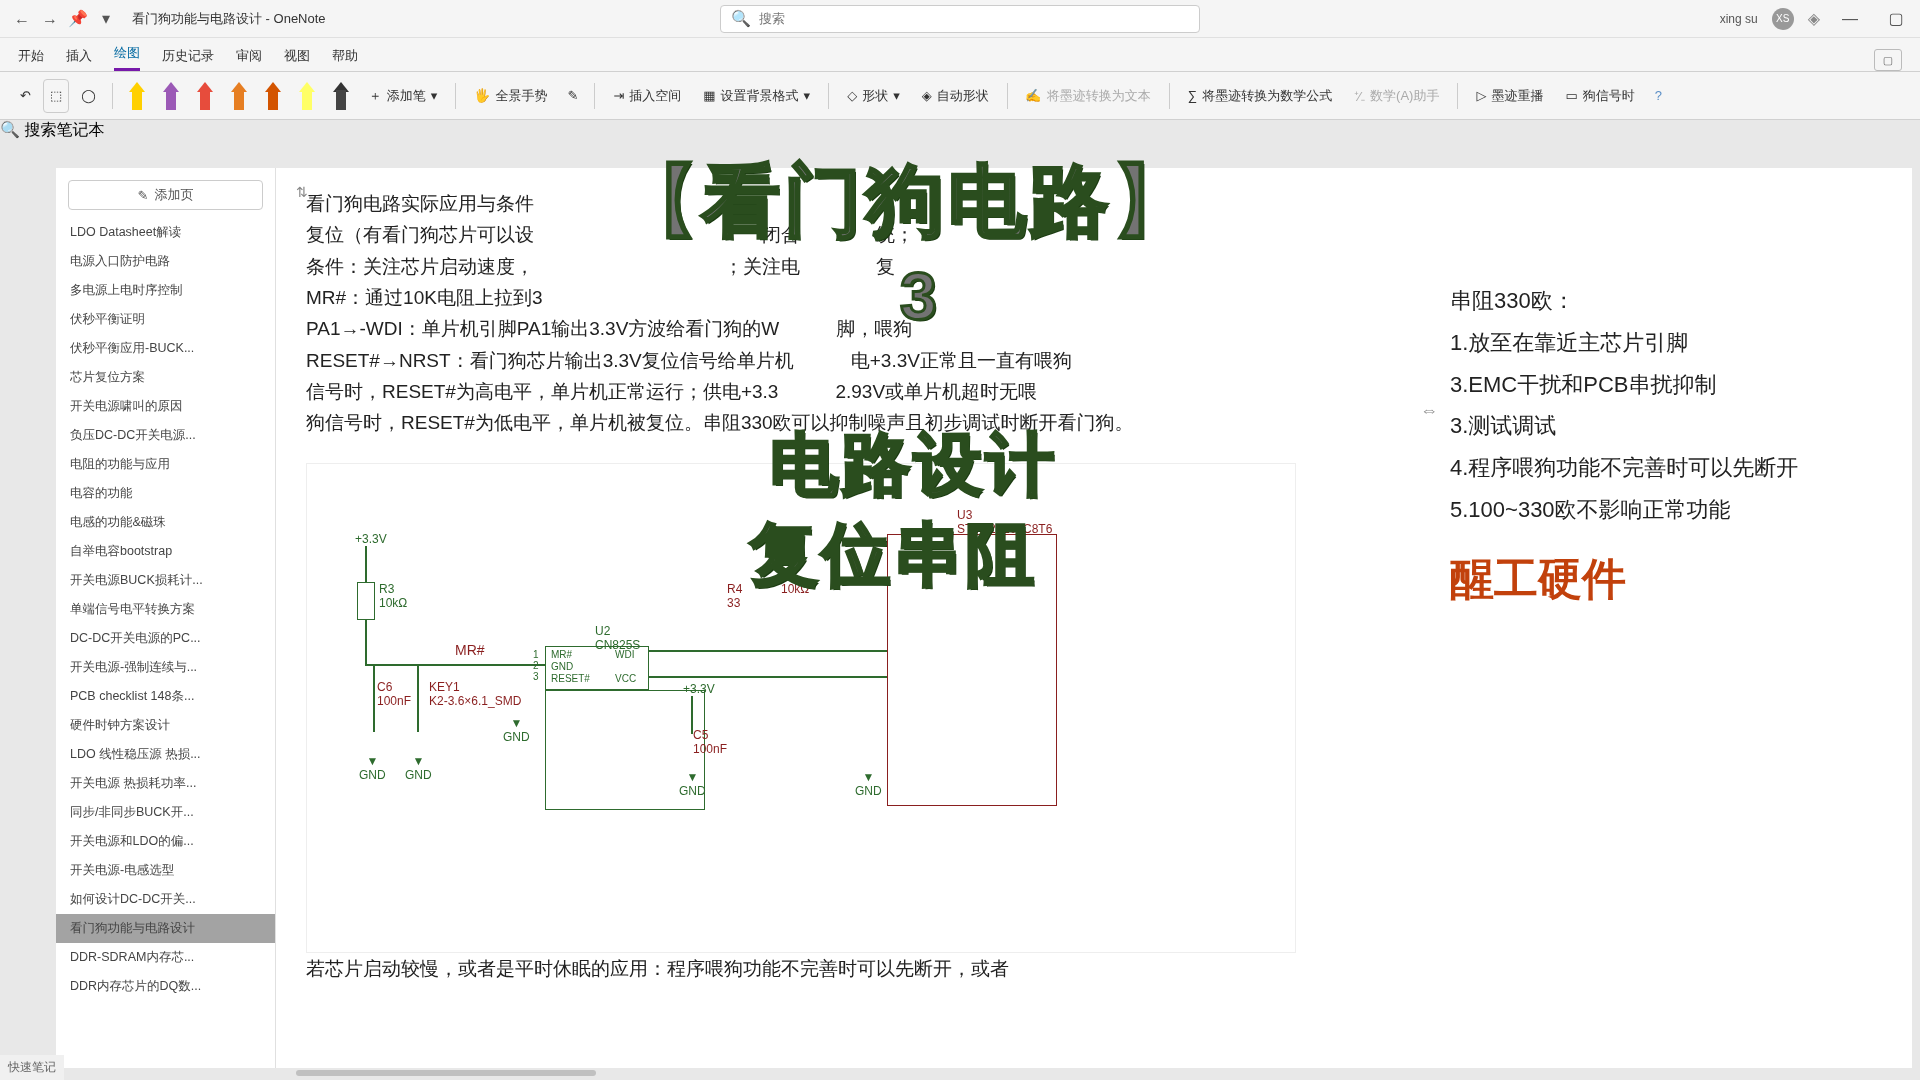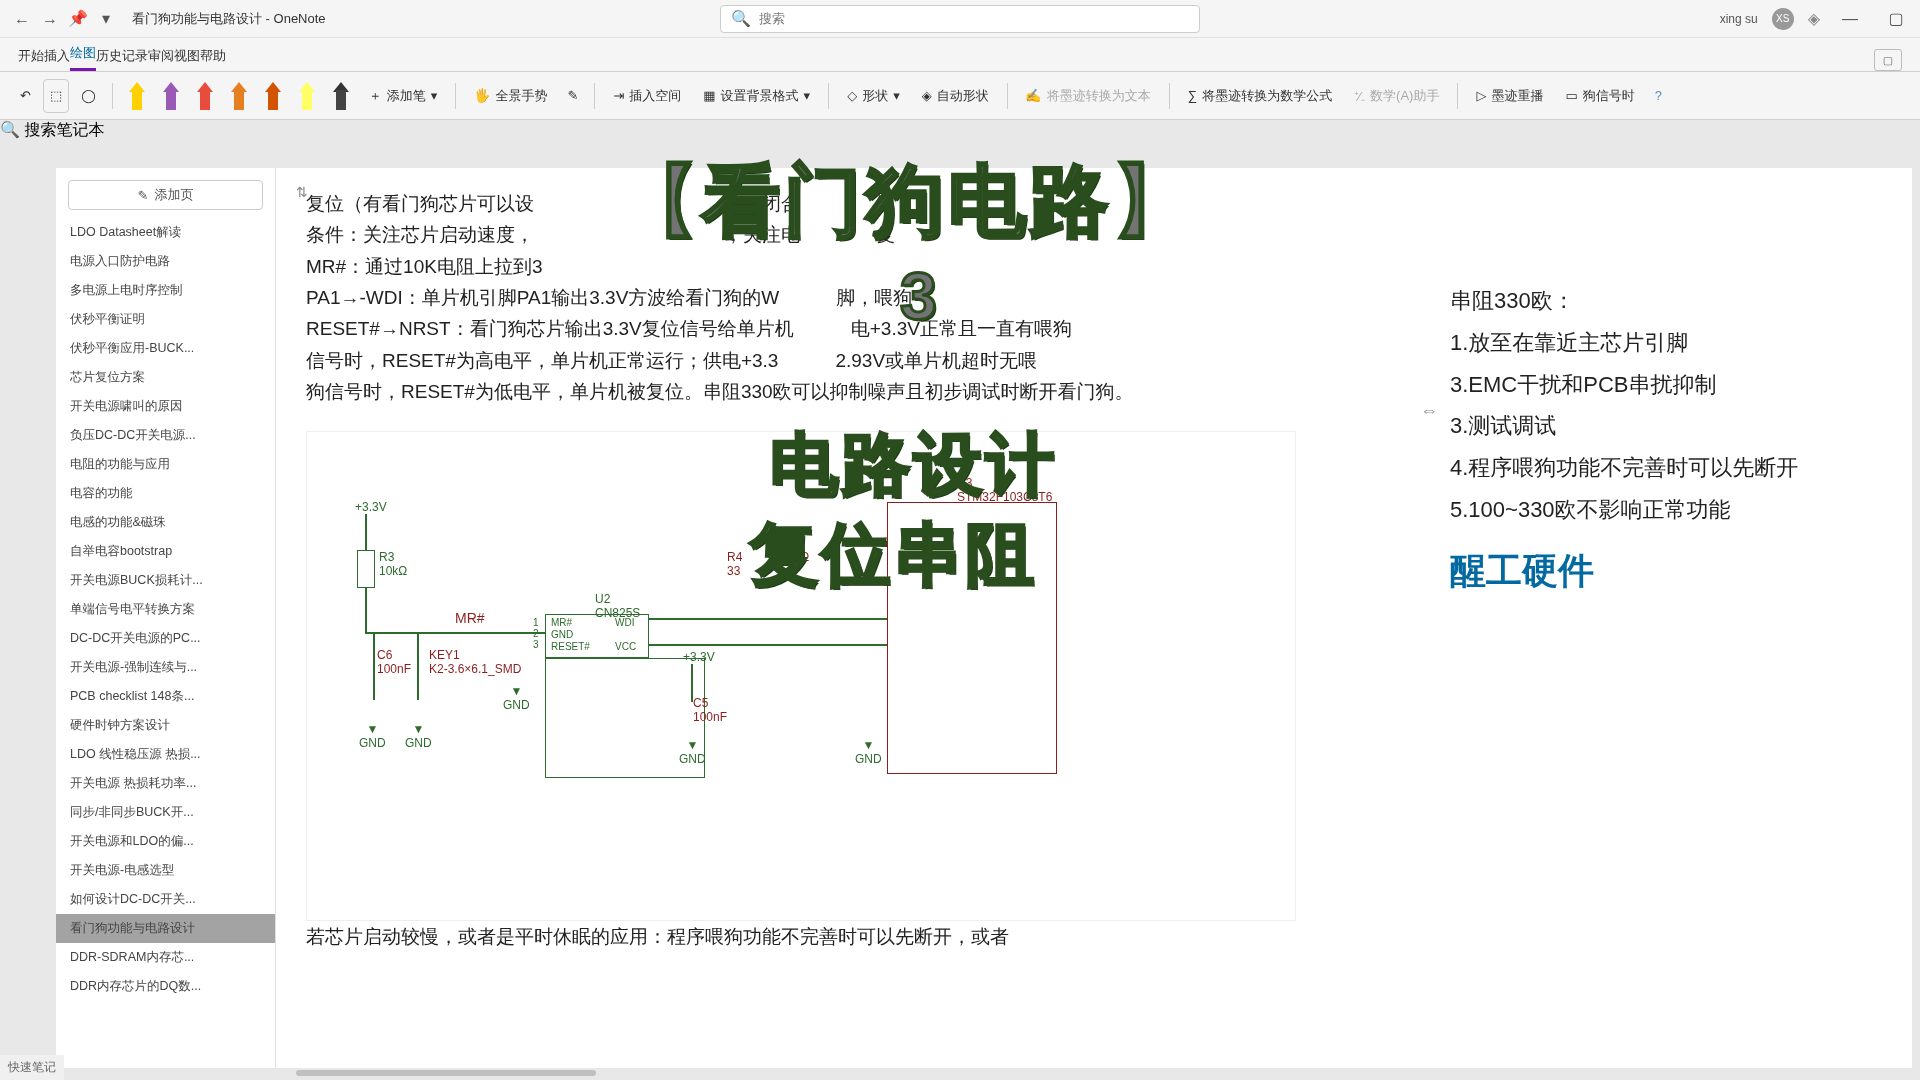--- a/index.html
+++ b/index.html
@@ -10,21 +10,21 @@
 .titlebar .nav-btn { width: 28px; height: 28px; display: flex; align-items: center; justify-content: center; color: #555; cursor: pointer; }
 .titlebar .title { margin-left: 12px; font-size: 13px; color: #333; }
 .titlebar .search-box { margin-left: auto; margin-right: auto; width: 480px; height: 28px; background: #fff; border: 1px solid #ccc; border-radius: 4px; display: flex; align-items: center; padding: 0 10px; position: absolute; left: 50%; transform: translateX(-50%); }
 .titlebar .search-box .sicon { color: #888; margin-right: 8px; }
 .titlebar .search-box input { border: none; outline: none; font-size: 13px; flex: 1; }
 .titlebar .right { margin-left: auto; display: flex; align-items: center; gap: 14px; }
 .titlebar .avatar { width: 22px; height: 22px; border-radius: 50%; background: #999; color: #fff; display: flex; align-items: center; justify-content: center; font-size: 10px; }
 .titlebar .win-btn { width: 32px; height: 28px; display: flex; align-items: center; justify-content: center; color: #555; }
 
 
-.ribbon-tabs { height: 34px; background: #f5f5f5; display: flex; align-items: flex-end; padding: 0 18px; border-bottom: 1px solid #d0d0d0; }
+.ribbon-tabs { height: 34px; background: #f5f5f5; display: flex; align-items: flex-end; padding: 0 18px; gap: 22px; border-bottom: 1px solid #d0d0d0; }
 .ribbon-tabs .tab { font-size: 13px; color: #333; padding-bottom: 6px; cursor: pointer; }
 .ribbon-tabs .tab.active { color: #0369a1; border-bottom: 3px solid #7719aa; font-weight: 500; }
 .ribbon-tabs .rbtn { margin-left: auto; width: 28px; height: 22px; border: 1px solid #bbb; border-radius: 3px; display:flex; align-items:center; justify-content:center; font-size:11px; color:#666; }
 
 
 .toolbar { height: 48px; background: #f5f5f5; display: flex; align-items: center; padding: 0 14px; gap: 6px; border-bottom: 1px solid #d0d0d0; }
 .toolbar .btn { height: 34px; display: flex; align-items: center; gap: 5px; padding: 0 8px; font-size: 13px; color: #333; cursor: pointer; border-radius: 3px; }
 .toolbar .btn.icon-only { padding: 0 6px; }
 .toolbar .btn.disabled { color: #aaa; }
 .toolbar .sep { width: 1px; height: 26px; background: #ccc; margin: 0 4px; }
@@ -64,21 +64,21 @@
 .circuit .wire { position:absolute; background:#2e6b2e; }
 .circuit .label { position:absolute; font-size:12px; color:#2e6b2e; }
 .circuit .reflabel { position:absolute; font-size:12px; color:#8a1f1f; }
 .circuit .box { position:absolute; border:1.5px solid #8a1f1f; }
 .circuit .chipbox { position:absolute; border:1.5px solid #2e6b2e; background:#fff; }
 .circuit .gnd { position:absolute; font-size:12px; color:#2e6b2e; text-align:center; }
 .circuit .netname { position:absolute; font-size:14px; color:#8a1f1f; font-weight:500; }
 
 
 .side-notes { position: absolute; right: 70px; top: 280px; width: 400px; font-size: 22px; line-height: 1.9; color: #222; font-family: "Microsoft YaHei", SimSun, serif; }
-.side-notes .wm { color: #0369a1; font-size: 36px; font-weight:600; margin-top:6px; }
+.side-notes .wm { color: #c2410c; font-size: 44px; font-weight:600; margin-top:6px; }
 .resize-handle { position:absolute; right: 482px; top: 400px; color:#888; font-size:18px; }
 
 .quicknote { position: absolute; left: 0; bottom: 0; padding: 4px 8px; font-size: 12px; color: #666; background:#f0f0f0; }
 .content-scroll-x { position:absolute; left: 296px; right: 20px; bottom: 2px; height: 10px; display:flex; align-items:center; }
 .content-scroll-x .thumb { height:6px; width: 300px; background:#c0c0c0; border-radius:3px; margin-left:0; }
 </style>
 </head>
 <body>
 
 <div class="titlebar">
@@ -193,20 +193,21 @@
         <div class="page-item">开关电源-电感选型</div>
         <div class="page-item">如何设计DC-DC开关...</div>
         <div class="page-item selected">看门狗功能与电路设计</div>
         <div class="page-item">DDR-SDRAM内存芯...</div>
         <div class="page-item">DDR内存芯片的DQ数...</div>
       </div>
   </div>
 
   <div class="content">
     <div class="note-text">
+      <div><span>看门狗电路实际应用与条件</span></div>
       <div><span>复位（有看门狗芯片可以设</span><span style="visibility:hidden;">xxxxxxxxxxxxxxxxxxxxxxxx</span><span>闭合</span><span style="visibility:hidden;">xxxxxxxx</span><span>统；</span></div>
       <div><span>条件：关注芯片启动速度，</span><span style="visibility:hidden;">xxxxxxxxxxxxxxxxxxxx</span><span>；关注电</span><span style="visibility:hidden;">xxxxxxxx</span><span>复</span></div>
       <div><span>MR#：通过10K电阻上拉到3</span></div>
       <div><span>PA1→-WDI：单片机引脚PA1输出3.3V方波给看门狗的W</span><span style="visibility:hidden;">xxxxxx</span><span>脚，喂狗</span></div>
       <div><span>RESET#→NRST：看门狗芯片输出3.3V复位信号给单片机</span><span style="visibility:hidden;">xxxxxx</span><span>电+3.3V正常且一直有喂狗</span></div>
       <div><span>信号时，RESET#为高电平，单片机正常运行；供电+3.3</span><span style="visibility:hidden;">xxxxxx</span><span>2.93V或单片机超时无喂</span></div>
       <div><span>狗信号时，RESET#为低电平，单片机被复位。串阻330欧可以抑制噪声且初步调试时断开看门狗。</span></div>
     </div>
 
     <div class="circuit">

